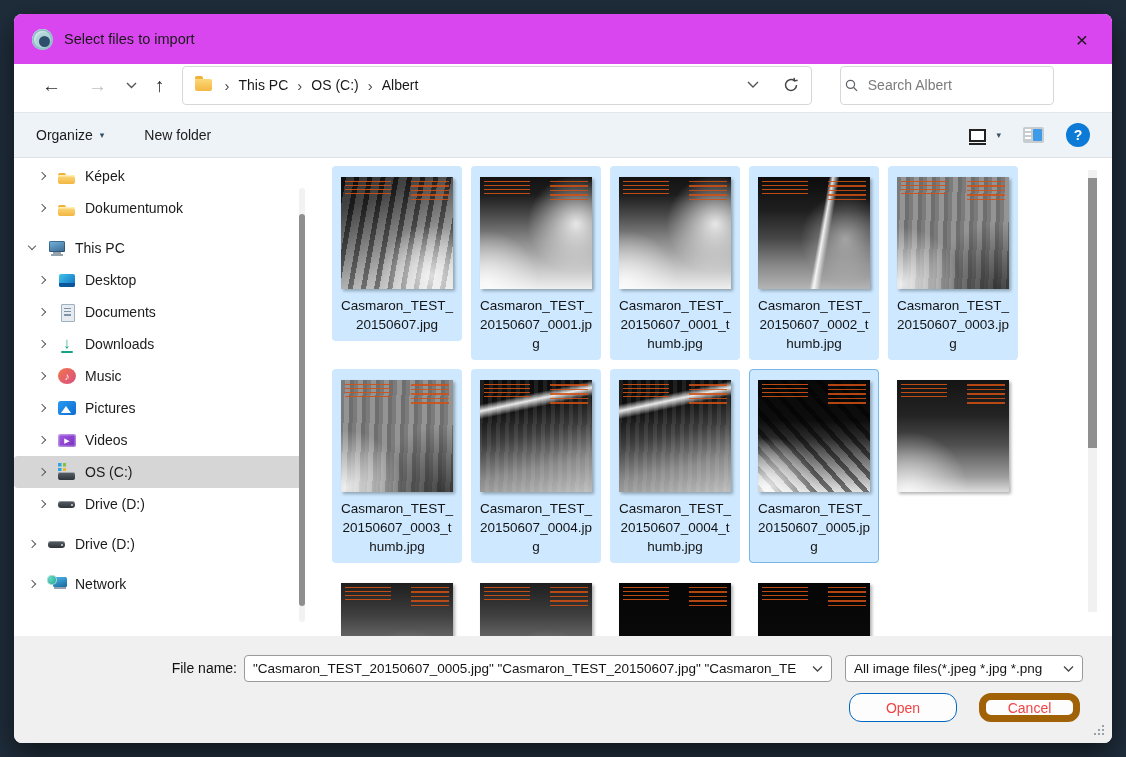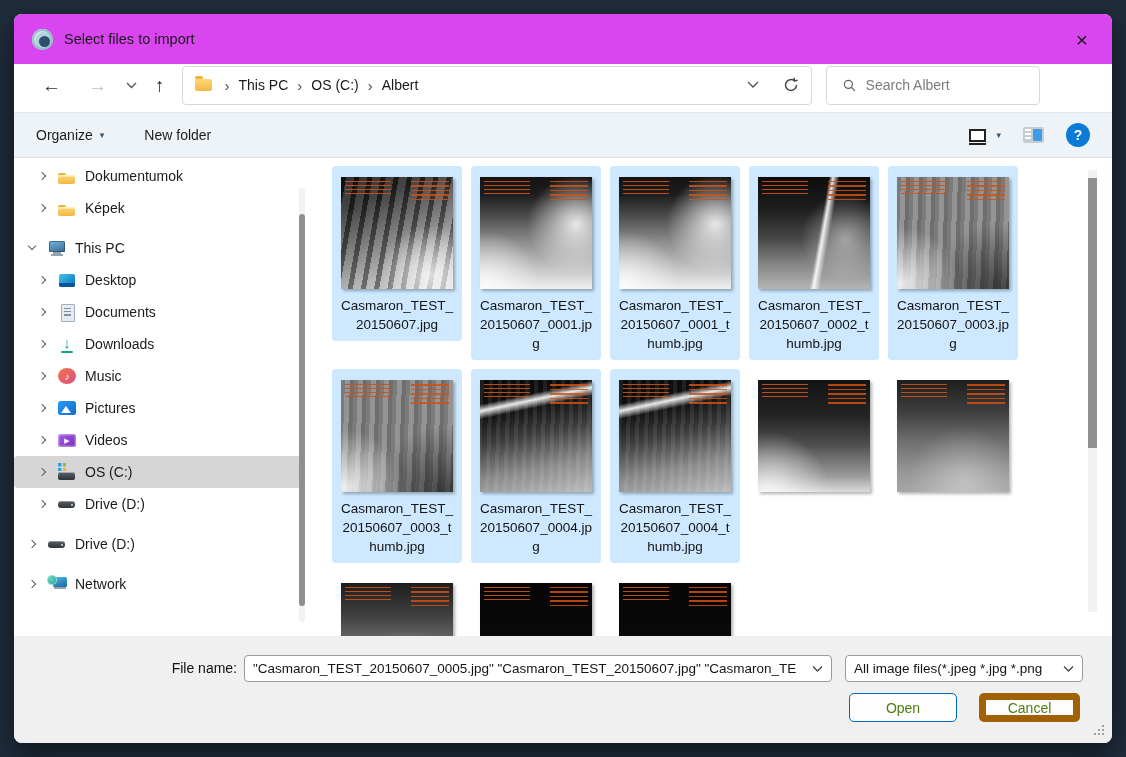--- a/index.html
+++ b/index.html
@@ -36,22 +36,22 @@
     margin-left:17px; width:630px; height:39px; border:1px solid #d7d7d7; border-radius:4px;
     display:flex; align-items:center; padding:0 12px; flex:none; background:#fff;
   }
   .crumb-folder { width:17px; height:12px; background:linear-gradient(#fdd777,#f3b844); border-radius:1px 2px 2px 2px; position:relative; flex:none; margin-right:4px;}
   .crumb-folder::before { content:""; position:absolute; top:-3px; left:0; width:8px; height:3px; background:#f0b23a; border-radius:2px 2px 0 0; }
   .breadcrumb { display:flex; align-items:center; font-size:14px; color:#191919; }
   .crumb-sep { color:#4a4a4a; margin:0 9px; font-size:15px; }
   .crumb { cursor:pointer; }
   .addr-right { margin-left:auto; display:flex; align-items:center; gap:24px; }
   .chev-svg, .refresh-svg, .search-svg { display:block; }
-  .searchbox { margin-left:14px; width:214px; height:39px; border:1px solid #d7d7d7; border-radius:4px;
-    display:flex; align-items:center; padding:0 16px; background:#fff; }
+  .searchbox { margin-left:28px; width:214px; height:39px; border:1px solid #d7d7d7; border-radius:4px;
+    display:flex; align-items:center; padding:0 4px; background:#fff; }
   .searchbox input { border:none; outline:none; font-size:14px; width:100%; margin-left:10px;
     font-family:"Liberation Sans","DejaVu Sans",sans-serif; color:#1a1a1a; background:transparent; }
   .searchbox input::placeholder { color:#7b7b7b; }
   
   .toolbar { height:46px; background:#eef3f8; border-top:1px solid #e3e7ea; border-bottom:1px solid #dcе0e3;
     border-bottom:1px solid #dde1e4; display:flex; align-items:center; padding:0 22px; flex:none; }
   .tb-btn { font-size:14px; color:#1c1c1c; display:flex; align-items:center; gap:7px; cursor:pointer; }
   .tb-caret { font-size:9px; color:#33536b; }
   .tb-newfolder { margin-left:40px; }
   .tb-right { margin-left:auto; display:flex; align-items:center; gap:22px; }
@@ -175,22 +175,22 @@
   .v9 { background:linear-gradient(180deg,#050505 0%,#0a0a0a 55%,#161616 82%,#222 100%); }
   
   .footer { flex:1; background:#f0f0f0; position:relative; }
   .fn-label { position:absolute; left:152px; top:24px; width:71px; text-align:right; font-size:14px; color:#111; }
   .combo { position:absolute; top:19px; height:27px; background:#fff; border:1px solid #9a9a9a; border-radius:4px;
       display:flex; align-items:center; padding:0 26px 0 8px; overflow:hidden; cursor:pointer; }
   .combo .combo-text { font-size:13.5px; white-space:nowrap; overflow:hidden; color:#141414; }
   .combo .combo-chev { position:absolute; right:8px; top:50%; transform:translateY(-50%); }
   .combo-filename { left:230px; width:588px; }
   .combo-filetype { left:831px; width:238px; }
-  .btn { position:absolute; top:57px; height:29px; background:#fdfdfd; border-radius:5px; font-size:14px;
-      font-family:"Liberation Sans","DejaVu Sans",sans-serif; color:#4d7c0f; cursor:pointer; }
+  .btn { position:absolute; top:57px; height:29px; background:#fdfdfd; border-radius:12px; font-size:14px;
+      font-family:"Liberation Sans","DejaVu Sans",sans-serif; color:#ef4444; cursor:pointer; }
   .btn-open { left:835px; width:108px; border:1px solid #0067c0; }
   .btn-cancel { left:965px; width:101px; border:7px solid #a16207; }
   .grip { position:absolute; right:7px; bottom:7px; width:12px; height:12px; }
   .grip::before { content:""; position:absolute; width:2px; height:2px; background:#9aa0a6;
       box-shadow:8px 0 0 #9aa0a6, 8px -4px 0 #9aa0a6, 8px -8px 0 #9aa0a6, 4px 0 0 #9aa0a6, 4px -4px 0 #9aa0a6, 0 0 0 #9aa0a6;
       left:1px; top:9px; }
   
   .grid-track { position:absolute; right:15px; top:12px; bottom:24px; width:9px; background:#f1f1f1; }
   .grid-thumb { position:absolute; right:15px; top:20px; width:9px; height:270px; background:#8f8f8f; }
 </style>
@@ -266,26 +266,26 @@
       <span class="help-btn">?</span>
     </div>
   </div>
 
   <div class="content">
     <div class="sidebar">
       <div id="sidebar-tree">
           <div class="tree-item lvl1">
             <span class="tree-chevron"></span>
             <span class="tree-icon icon-folder"></span>
+            <span class="tree-label">Képek</span>
+          </div>
+          <div class="tree-item lvl1">
+            <span class="tree-chevron"></span>
+            <span class="tree-icon icon-folder"></span>
             <span class="tree-label">Dokumentumok</span>
-          </div>
-          <div class="tree-item lvl1">
-            <span class="tree-chevron"></span>
-            <span class="tree-icon icon-folder"></span>
-            <span class="tree-label">Képek</span>
           </div>
           <div class="tree-item lvl0 gap">
             <span class="tree-chevron expanded"></span>
             <span class="tree-icon icon-this-pc"></span>
             <span class="tree-label">This PC</span>
           </div>
           <div class="tree-item lvl1">
             <span class="tree-chevron"></span>
             <span class="tree-icon icon-desktop"></span>
             <span class="tree-label">Desktop</span>
@@ -365,20 +365,24 @@
             <div class="thumb v4"></div>
             <div class="fname">Casmaron_TEST_20150607_0003_thumb.jpg</div>
           </div>
           <div class="tile selected">
             <div class="thumb v5"></div>
             <div class="fname">Casmaron_TEST_20150607_0004.jpg</div>
           </div>
           <div class="tile selected">
             <div class="thumb v5"></div>
             <div class="fname">Casmaron_TEST_20150607_0004_thumb.jpg</div>
+          </div>
+          <div class="tile selected focused">
+            <div class="thumb v6"></div>
+            <div class="fname">Casmaron_TEST_20150607_0005.jpg</div>
           </div>
           <div class="tile">
             <div class="thumb v7"></div>
             <div class="fname"></div>
           </div>
           <div class="tile">
             <div class="thumb v8"></div>
             <div class="fname"></div>
           </div>
           <div class="tile">

